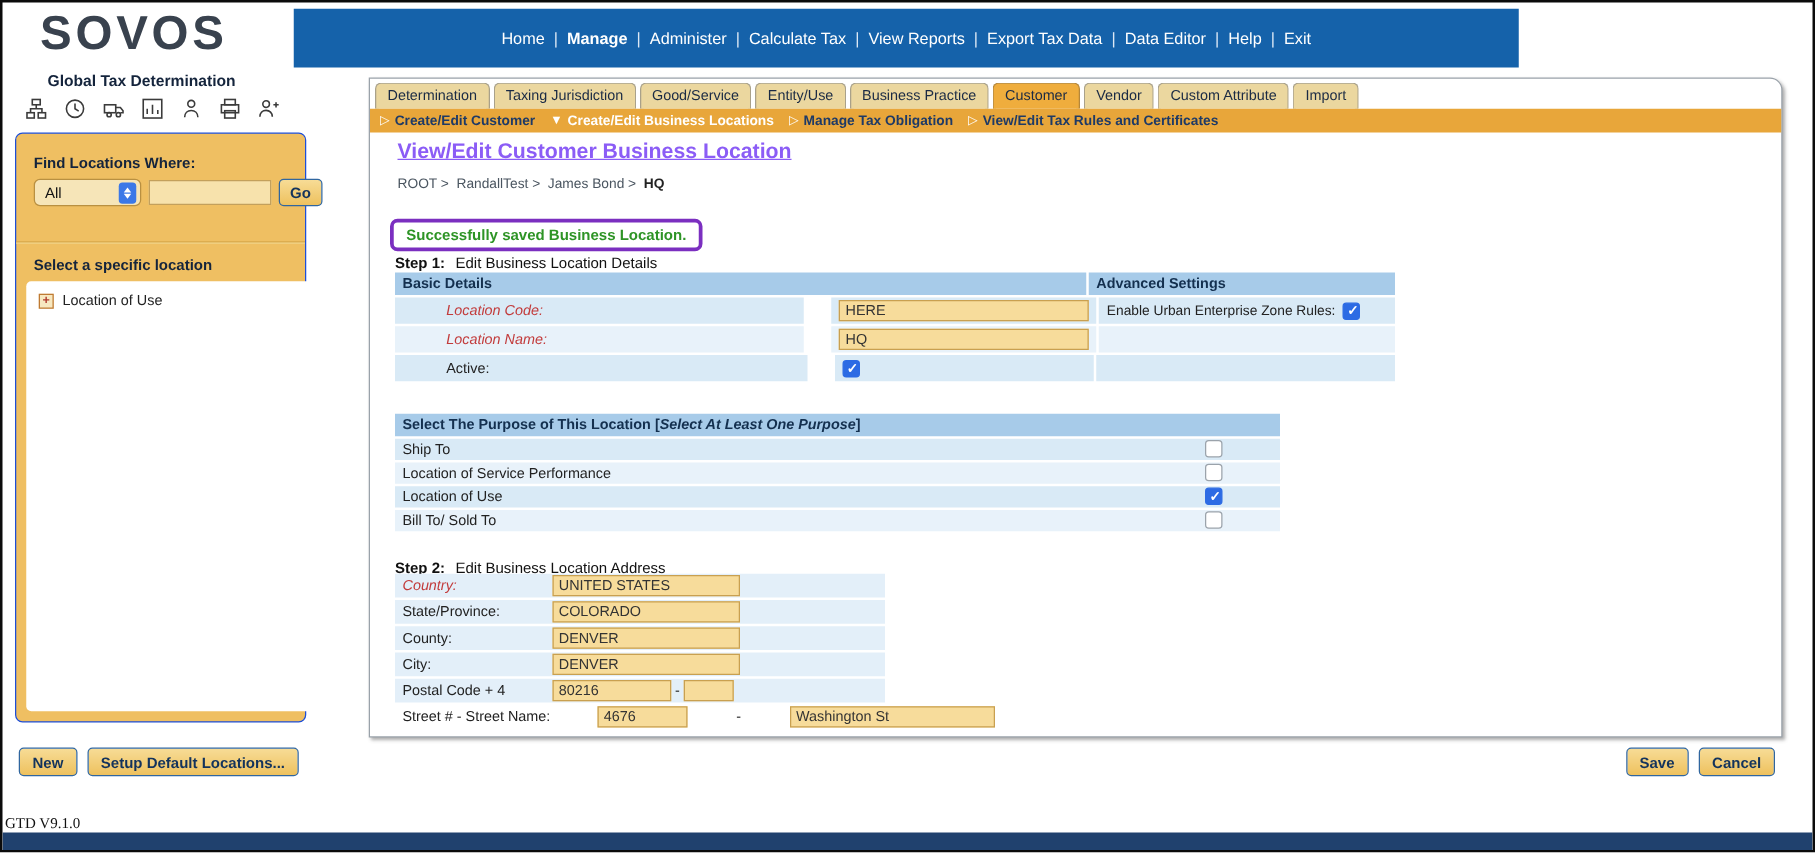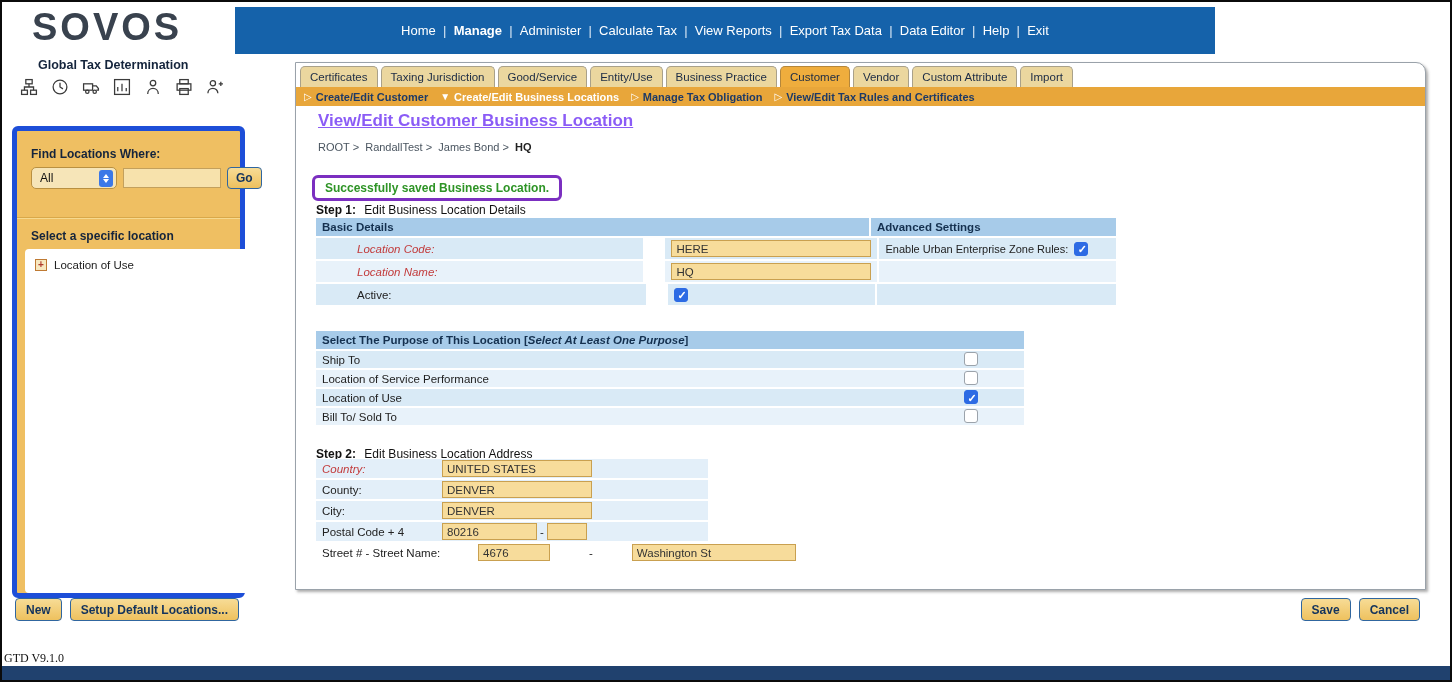--- a/index.html
+++ b/index.html
@@ -13,21 +13,21 @@
   .navbar { position:absolute; left:233px; top:5px; width:980px; height:47px; background:#1562aa; display:flex; align-items:center; justify-content:center; }
   .nav-item { color:#fff; font-size:13px; white-space:pre; }
   .nav-item.on { font-weight:700; }
   .nav-item:not(:last-child)::after { content:"  |  "; font-weight:400; color:#dce8f5; }
 
   
   .icon-row { position:absolute; left:18px; top:76px; width:225px; display:flex; gap:13px; align-items:center; }
   .tool-icon svg { width:18px; height:18px; stroke:#3b3b3b; fill:none; stroke-width:1.2; display:block; }
 
   
-  .side-panel { position:absolute; left:10px; top:124px; width:233px; height:472px; background:#efbf62; border:5px solid #1d4ed8; border-radius:6px; }
+  .side-panel { position:absolute; left:10px; top:104px; width:233px; height:472px; background:#efbf62; border:1px solid #1d4ed8; border-radius:6px; }
   .find-label { position:absolute; left:14px; top:16px; font-size:12px; font-weight:700; color:#14243c; }
   .find-row { position:absolute; left:14px; top:36px; display:flex; gap:6px; align-items:center; }
   .fselect { width:86px; height:22px; background:#f6e5b8; border:1px solid #b99041; border-radius:5px; display:flex; align-items:center; justify-content:space-between; padding:0 3px 0 8px; font-size:12px; color:#111; }
   .sel-arrows { width:14px; height:17px; background:#3b78e7; border-radius:3px; display:flex; flex-direction:column; align-items:center; justify-content:center; gap:1px; }
   .tri-up { width:0; height:0; border-left:3px solid transparent; border-right:3px solid transparent; border-bottom:4px solid #fff; }
   .tri-down { width:0; height:0; border-left:3px solid transparent; border-right:3px solid transparent; border-top:4px solid #fff; }
   .search-input { width:98px; height:20px; background:#f7e2ac; border:1px solid #c3a05c; font-size:12px; padding:0 4px; font-family:inherit; }
   .btn { height:23px; padding:0 10px; background:linear-gradient(#f7dc96,#eec15e); border:1.5px solid #30669f; border-radius:4px; font-weight:700; font-size:12px; color:#13335c; font-family:inherit; }
   .go-btn { height:22px; padding:0 8px; }
   .side-divider { position:absolute; left:0; top:86px; width:100%; height:2px; background:#d8a84a; border-bottom:1px solid #f6d98f; }
@@ -186,21 +186,21 @@
       <div class="tree-item" data-interactable="true">
         <span class="expand-box" data-interactable="true">+</span>
         <span data-interactable="false">Location of Use</span>
       </div>
     </div>
   </div>
 
   <div class="main-panel" data-interactable="false">
 
     <div class="tabs" data-interactable="false">
-      <span class="tab" data-interactable="true">Certificates</span>
+      <span class="tab" data-interactable="true">Determination</span>
       <span class="tab" data-interactable="true">Taxing Jurisdiction</span>
       <span class="tab" data-interactable="true">Good/Service</span>
       <span class="tab" data-interactable="true">Entity/Use</span>
       <span class="tab" data-interactable="true">Business Practice</span>
       <span class="tab on" data-interactable="true">Customer</span>
       <span class="tab" data-interactable="true">Vendor</span>
       <span class="tab" data-interactable="true">Custom Attribute</span>
       <span class="tab" data-interactable="true">Import</span>
     </div>
 
@@ -300,20 +300,24 @@
       <span class="step-label" data-interactable="false">Step 2:</span>
       <span class="step-text" data-interactable="false">Edit Business Location Address</span>
     </div>
 
     <div class="addr-table" data-interactable="false">
       <div class="a-row" data-interactable="false">
         <span class="a-label req" data-interactable="false">Country:</span>
         <input class="tan-input w150" data-interactable="true" value="UNITED STATES" style="">
       </div>
       <div class="a-row" data-interactable="false">
+        <span class="a-label" data-interactable="false">State/Province:</span>
+        <input class="tan-input w150" data-interactable="true" value="COLORADO" style="">
+      </div>
+      <div class="a-row" data-interactable="false">
         <span class="a-label" data-interactable="false">County:</span>
         <input class="tan-input w150" data-interactable="true" value="DENVER" style="">
       </div>
       <div class="a-row" data-interactable="false">
         <span class="a-label" data-interactable="false">City:</span>
         <input class="tan-input w150" data-interactable="true" value="DENVER" style="">
       </div>
       <div class="a-row" data-interactable="false">
         <span class="a-label" data-interactable="false">Postal Code + 4</span>
         <input class="tan-input w95" data-interactable="true" value="80216" style="">

